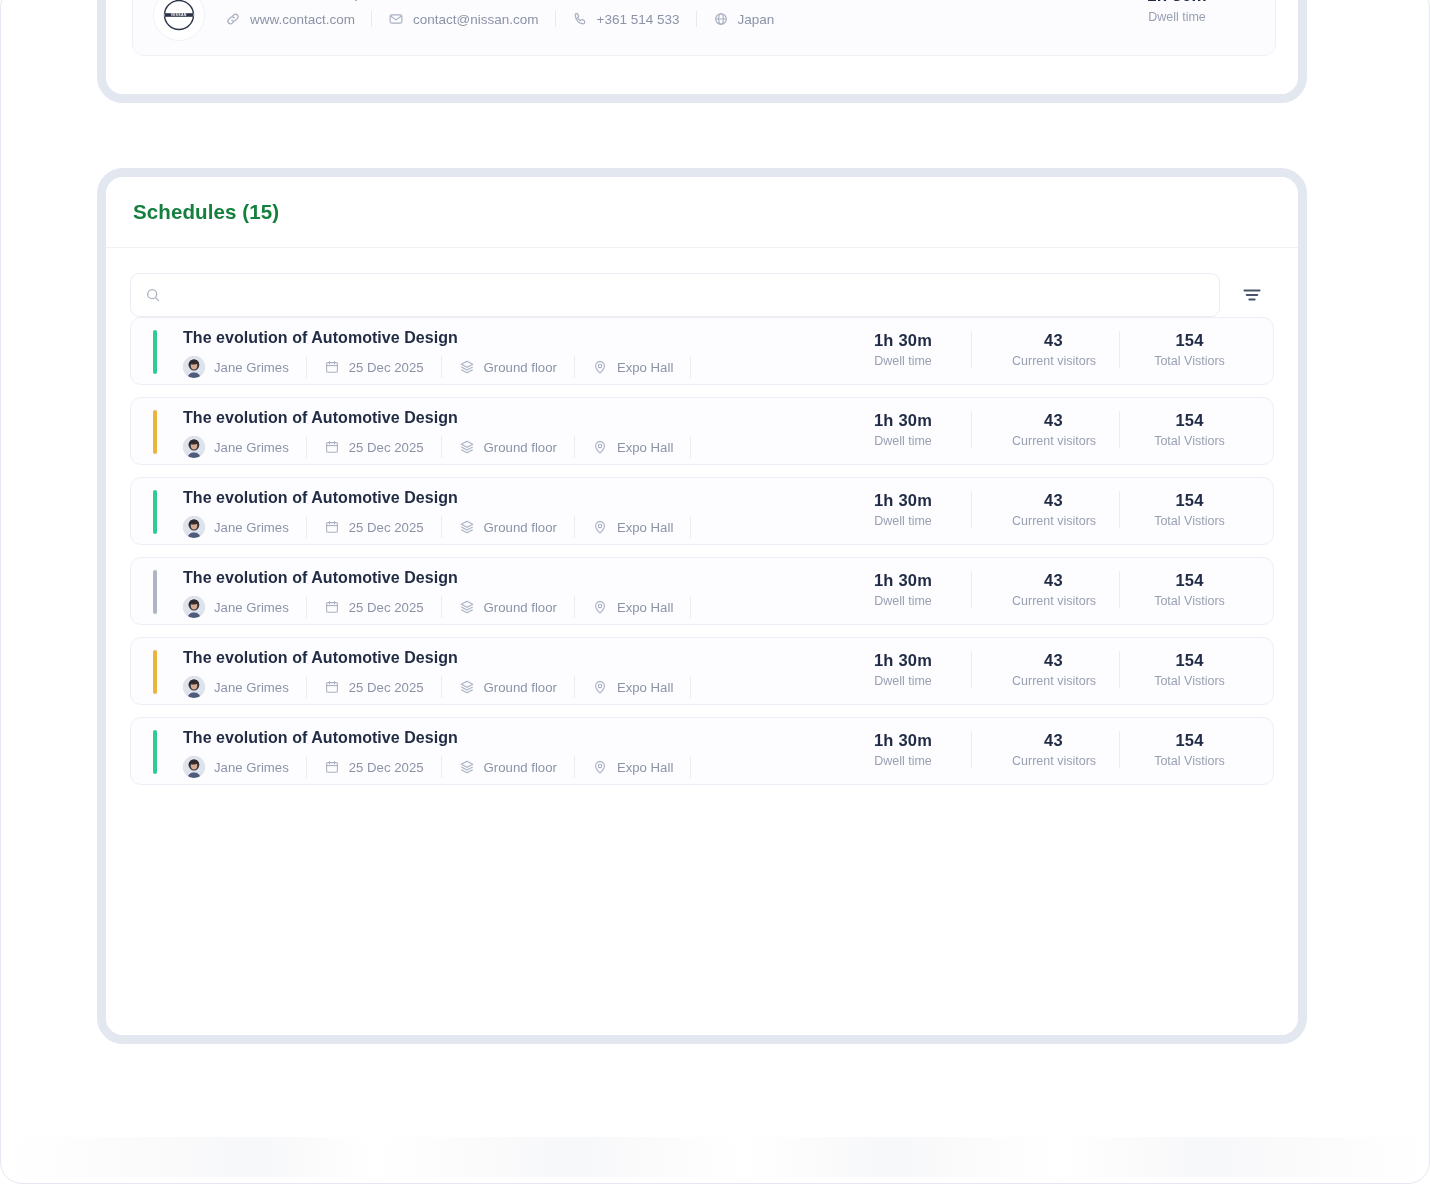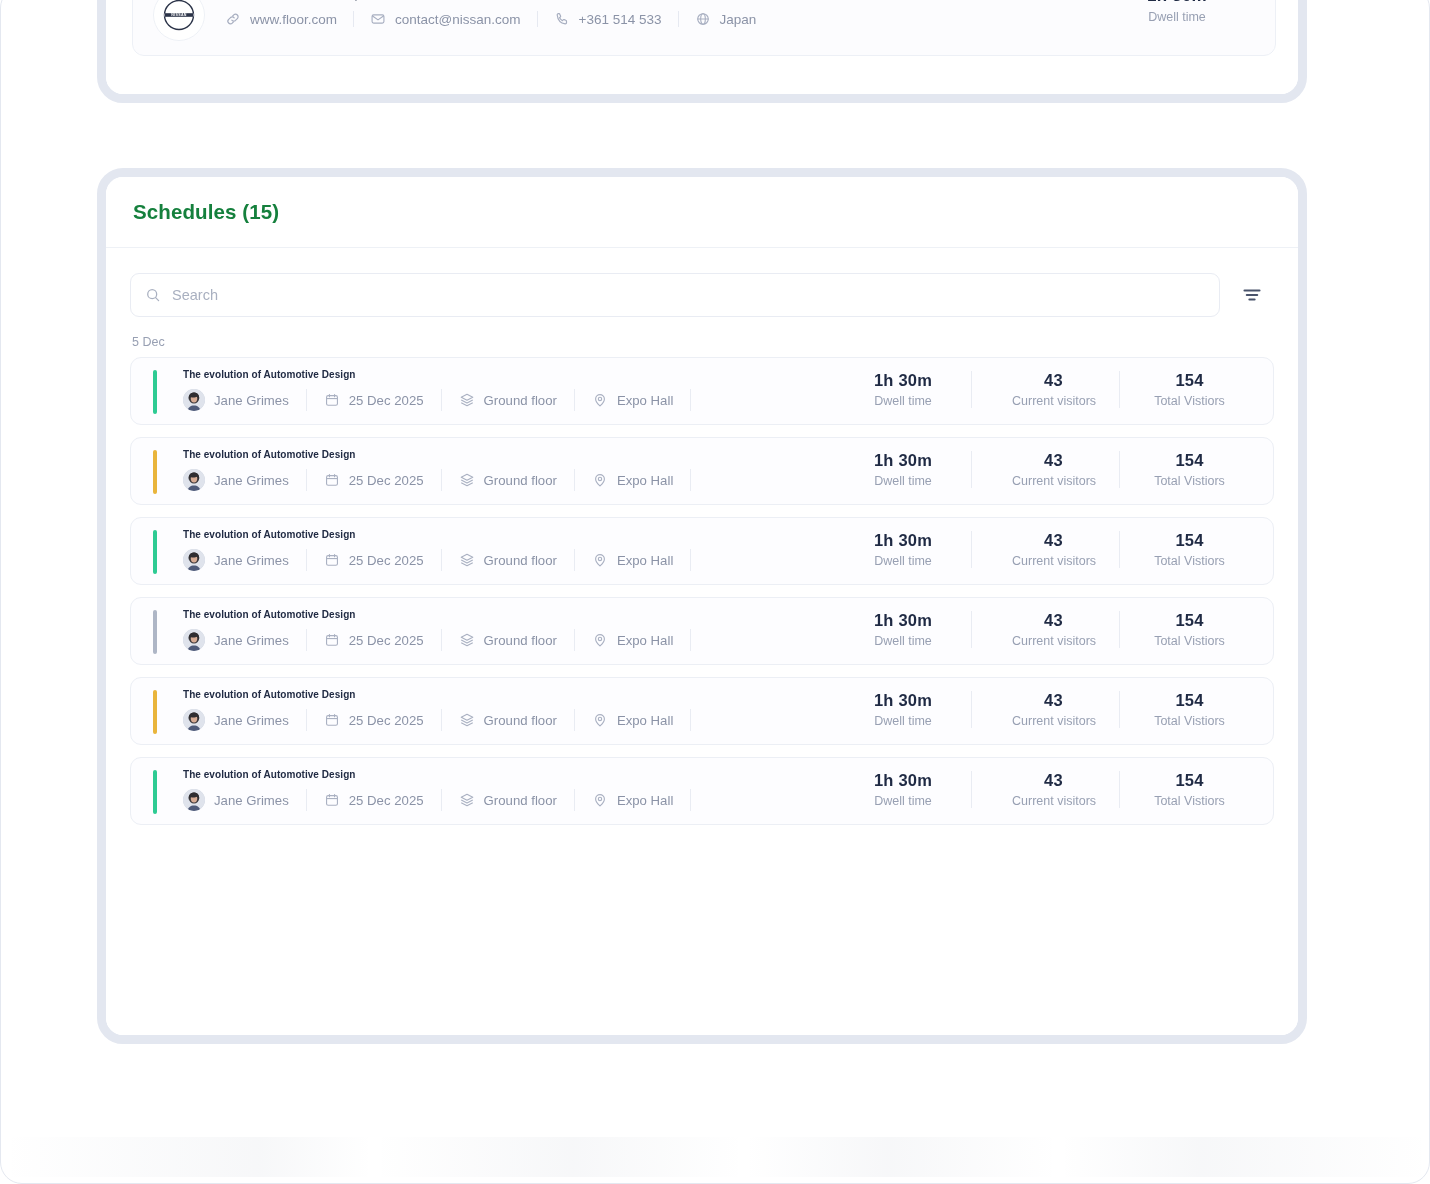--- a/index.html
+++ b/index.html
@@ -208,21 +208,21 @@
     height: 44px;
     border-radius: 3px;
   }
 
   .srow-main {
     position: absolute;
     left: 52px;
     top: 11px;
   }
   .srow-title {
-    font-size: 10px;
+    font-size: 16px;
     font-weight: bold;
     color: #222c45;
     letter-spacing: .05px;
   }
   .srow-meta {
     display: flex;
     align-items: center;
     margin-top: 9px;
     justify-content: flex-end;
   }
@@ -293,21 +293,21 @@
 
           <div class="company-name">Nissan Motor Co., Ltd.</div>
 
           <div class="company-meta">
 
             <div class="meta-item">
               <svg class="meta-ico" viewBox="0 0 20 20" fill="none" stroke="currentColor" stroke-width="1.5" stroke-linecap="round">
                 <path d="M8.5 11.5a3.2 3.2 0 0 0 4.6.3l2.3-2.3a3.2 3.2 0 0 0-4.5-4.6l-1.3 1.3"></path>
                 <path d="M11.5 8.5a3.2 3.2 0 0 0-4.6-.3l-2.3 2.3a3.2 3.2 0 0 0 4.5 4.6l1.3-1.3"></path>
               </svg>
-              <span>www.floor.com</span>
+              <span>www.contact.com</span>
             </div>
 
             <div class="meta-item">
               <svg class="meta-ico" viewBox="0 0 20 20" fill="none" stroke="currentColor" stroke-width="1.4">
                 <rect x="2.6" y="4.8" width="14.8" height="10.4" rx="2"></rect>
                 <path d="M3.2 6.2 10 11.1 16.8 6.2" stroke-linecap="round" stroke-linejoin="round"></path>
               </svg>
               <span>contact@nissan.com</span>
             </div>
 
@@ -346,33 +346,31 @@
         </div>
 
         <div class="sched-body">
 
           <div class="search-row">
             <div class="search-box">
               <svg class="meta-ico" viewBox="0 0 20 20" fill="none" stroke="#a9b0c0" stroke-width="1.6" stroke-linecap="round">
                 <circle cx="9" cy="9" r="5.6"></circle>
                 <path d="M13.3 13.3 L17 17"></path>
               </svg>
-              <input type="text" placeholder="Search" style="">
             </div>
             <button class="filter-btn">
               <svg width="22" height="22" viewBox="0 0 22 22" fill="none" stroke="#49536b" stroke-width="2.1" stroke-linecap="round">
                 <path d="M3.5 6.5 H18.5"></path>
                 <path d="M5.8 11 H16.2"></path>
                 <path d="M8.4 15.5 H13.6"></path>
               </svg>
             </button>
           </div>
 
           <div class="rows">
-              <div class="date-label">5 Dec</div>
               <div class="srow">
                 <div class="accent" style="background:#2ecb93"></div>
                 <div class="srow-main">
                   <div class="srow-title">The evolution of Automotive Design</div>
                   <div class="srow-meta">
                     <div class="rmeta">
                       <svg class="avatar" viewBox="0 0 22 22">
                         <defs>
                           <clipPath id="av">
                             <circle cx="11" cy="11" r="11"></circle>

